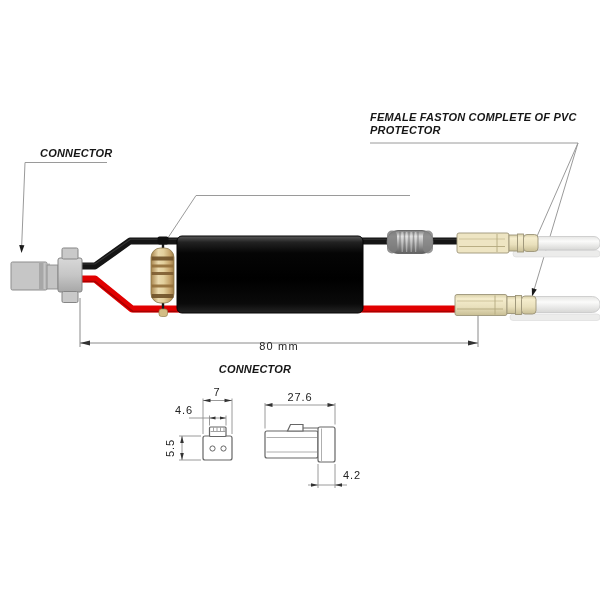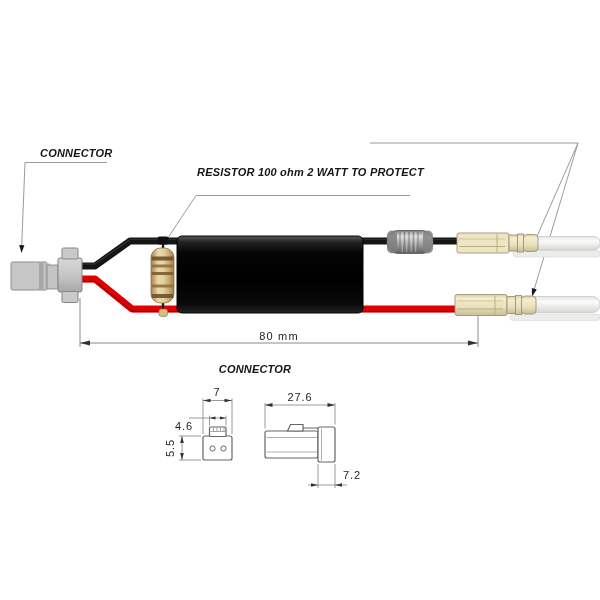--- a/index.html
+++ b/index.html
@@ -216,29 +216,30 @@
     <polygon points="265,405 272.5,403.1 272.5,406.9"></polygon>
         <polygon points="335,405 327.5,403.1 327.5,406.9"></polygon>
     <polygon points="318,485 311,483.2 311,486.8"></polygon>
         <polygon points="335,485 342,483.2 342,486.8"></polygon>
   </g>
 </svg>
 
 <div class="lbl" style="left:40px;top:147px">CONNECTOR</div>
 
 <div class="lbl" style="left:197px;top:166px">
-  <span style="display:block">RESISTOR 100 ohm 2 WATT TO PROTECT</span>
 </div>
 
 <div class="lbl" style="left:370px;top:111px">
+  <span style="display:block">FEMALE FASTON COMPLETE OF PVC</span>
+  <span style="display:block">PROTECTOR</span>
 </div>
 
-<div class="dim" style="left:244px;top:330px;width:70px;letter-spacing:1.2px">80 mm</div>
+<div class="dim" style="left:244px;top:340px;width:70px;letter-spacing:1.2px">80 mm</div>
 
 <div class="lbl" style="left:205px;top:363px;width:100px;text-align:center">CONNECTOR</div>
 
 <div class="dim" style="left:207px;top:386px;width:20px">7</div>
-<div class="dim" style="left:172px;top:420px;width:24px">4.6</div>
+<div class="dim" style="left:172px;top:404px;width:24px">4.6</div>
 <div class="dim rot" style="left:157px;top:442px;width:26px">5.5</div>
 <div class="dim" style="left:284px;top:391px;width:32px">27.6</div>
-<div class="dim" style="left:339px;top:469px;width:26px">7.2</div>
+<div class="dim" style="left:339px;top:469px;width:26px">4.2</div>
 
 </div>
 
 </body></html>

